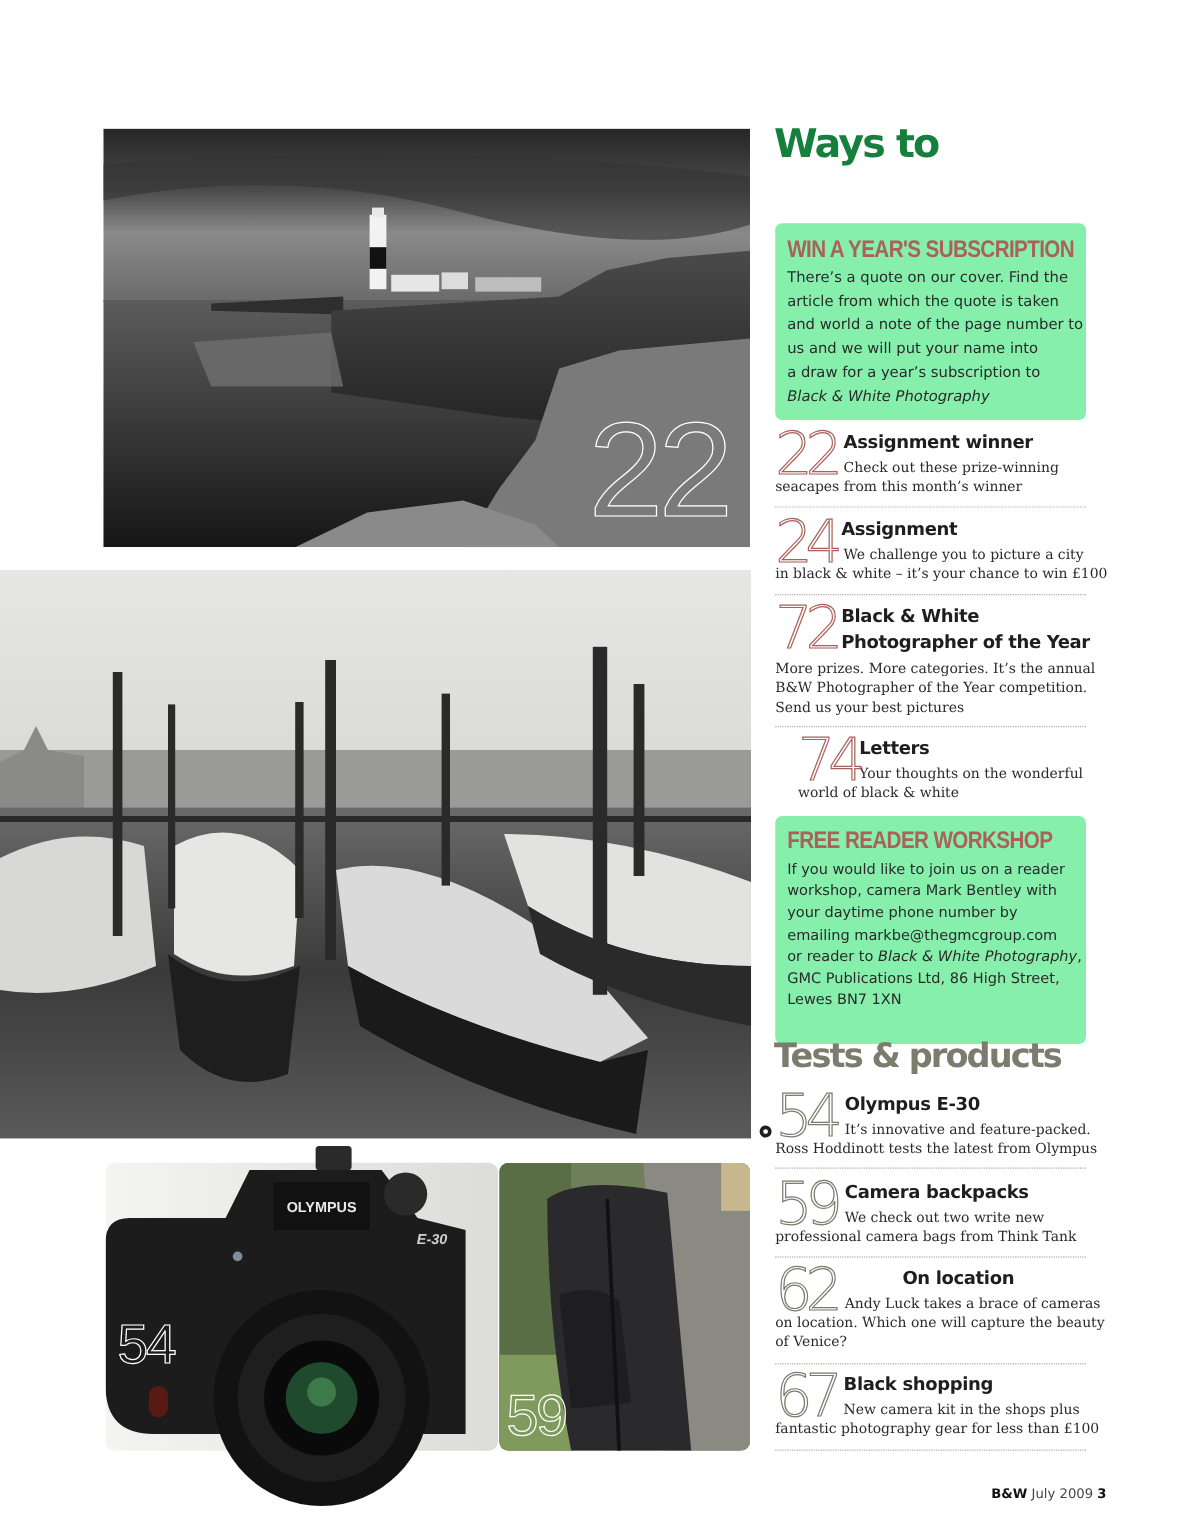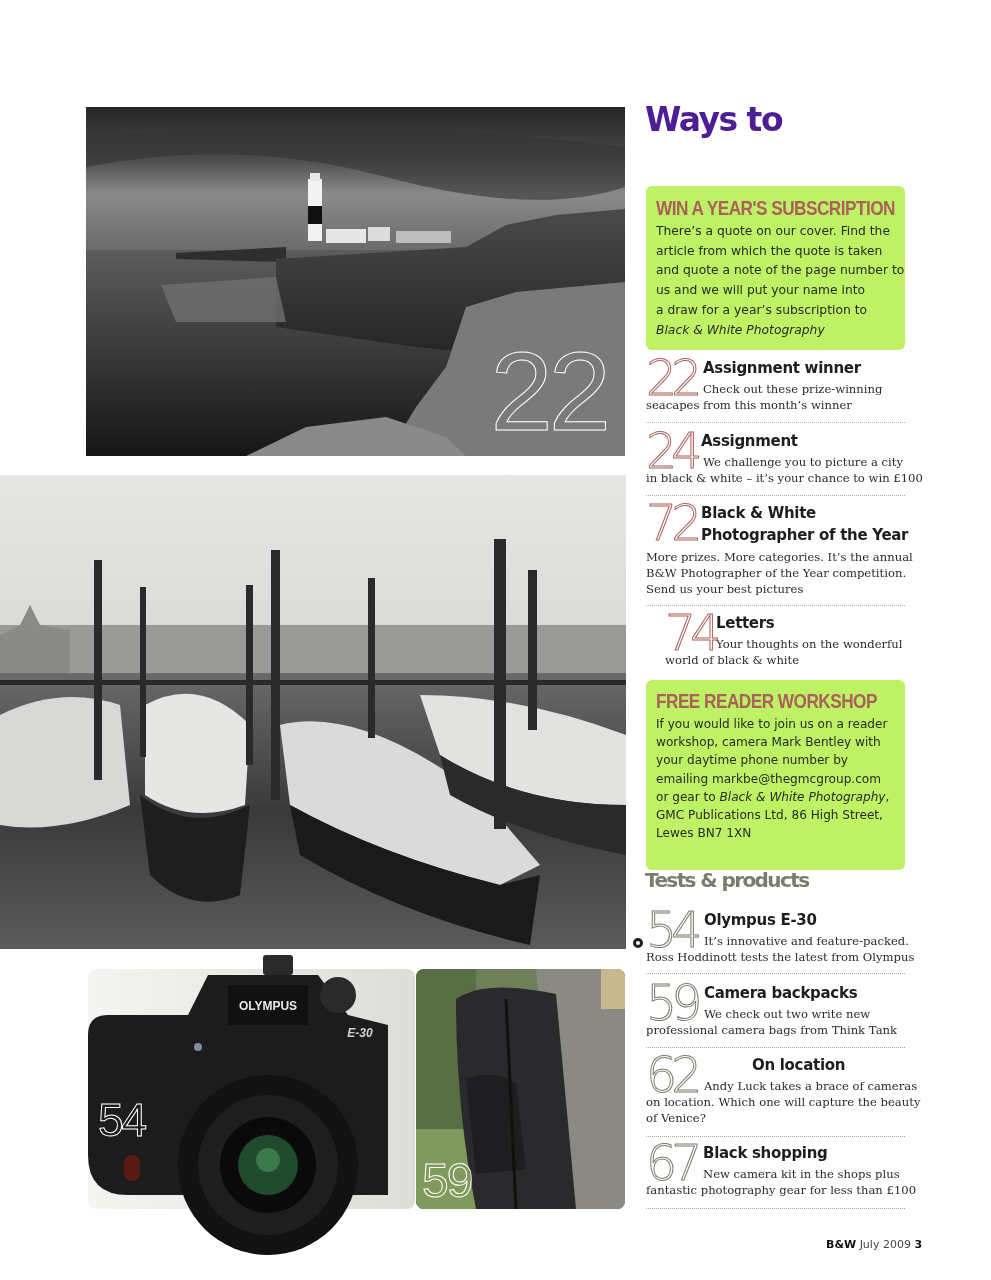--- a/index.html
+++ b/index.html
@@ -25,25 +25,25 @@
   #photo-camera .cam { position: absolute; left: 0; top: -14px; width: 320px; height: 310px; }
   #photo-camera .photo-num { left: 10px; top: 128px; font-size: 46px; letter-spacing: -2px; }
 
   #photo-backpack { left: 416px; top: 969px; width: 209px; height: 240px; border-radius: 8px; }
   #photo-backpack .photo-num { left: 6px; bottom: 4px; font-size: 48px; letter-spacing: -2px; }
 
   .section-title {
     font-family: "DejaVu Sans", sans-serif; font-weight: bold; letter-spacing: -1.5px;
     line-height: 34px;
   }
-  #ways-title { position: absolute; left: 645px; top: 103px; font-size: 33px; color: #4c1d95; width: 270px; }
-  #tests-title { position: absolute; left: 645px; top: 863px; font-size: 20px; color: #7b7b6e; width: 270px; letter-spacing: -1.6px; }
+  #ways-title { position: absolute; left: 645px; top: 103px; font-size: 33px; color: #15803d; width: 270px; }
+  #tests-title { position: absolute; left: 645px; top: 863px; font-size: 28px; color: #7b7b6e; width: 270px; letter-spacing: -1.6px; }
 
   .pink-box {
-    position: absolute; left: 646px; width: 259px; background: #bef264; border-radius: 6px;
+    position: absolute; left: 646px; width: 259px; background: #86efac; border-radius: 6px;
     padding: 10px 10px 8px 10px;
   }
   .pink-box h3 {
     font-family: "Liberation Sans", sans-serif; font-weight: bold; color: #a9615a;
     font-size: 20px; letter-spacing: -0.6px; transform: scaleX(0.86); transform-origin: left;
     white-space: nowrap; line-height: 24px; margin-bottom: 2px;
   }
   .pink-box p {
     font-family: "DejaVu Sans", sans-serif; font-size: 12.3px; line-height: 19.7px; color: #2a2a2a;
   }
@@ -195,21 +195,21 @@
 
 <div id="ways-title" class="section-title">
   <div>Ways to</div>
 </div>
 
 <div class="pink-box" id="box-subscription">
   <h3>WIN A YEAR'S SUBSCRIPTION</h3>
   <p>
     <span class="line">There’s a quote on our cover. Find the</span>
     <span class="line">article from which the quote is taken</span>
-    <span class="line">and quote a note of the page number to</span>
+    <span class="line">and world a note of the page number to</span>
     <span class="line">us and we will put your name into</span>
     <span class="line">a draw for a year’s subscription to</span>
     <i class="line">Black &amp; White Photography</i>
   </p>
 </div>
 
 <div class="entry" style="top:358px;">
   <div class="num">22</div>
   <div class="head" style="left:57px; top:0;">Assignment winner</div>
   <div class="desc" style="padding-top:23px;">
@@ -250,21 +250,21 @@
   </div>
 </div>
 
 <div class="pink-box" id="box-workshop">
   <h3>FREE READER WORKSHOP</h3>
   <p>
     <span class="line">If you would like to join us on a reader</span>
     <span class="line">workshop, camera Mark Bentley with</span>
     <span class="line">your daytime phone number by</span>
     <span class="line">emailing markbe@thegmcgroup.com</span>
-    <span class="line"><span>or gear to </span><i>Black &amp; White Photography</i><span>,</span></span>
+    <span class="line"><span>or reader to </span><i>Black &amp; White Photography</i><span>,</span></span>
     <span class="line">GMC Publications Ltd, 86 High Street,</span>
     <span class="line">Lewes BN7 1XN</span>
   </p>
 </div>
 
 <div id="tests-title" class="section-title">Tests &amp; products</div>
 
 <div id="bullet"></div>
 
 <div class="entry grey" style="top:910px;">

